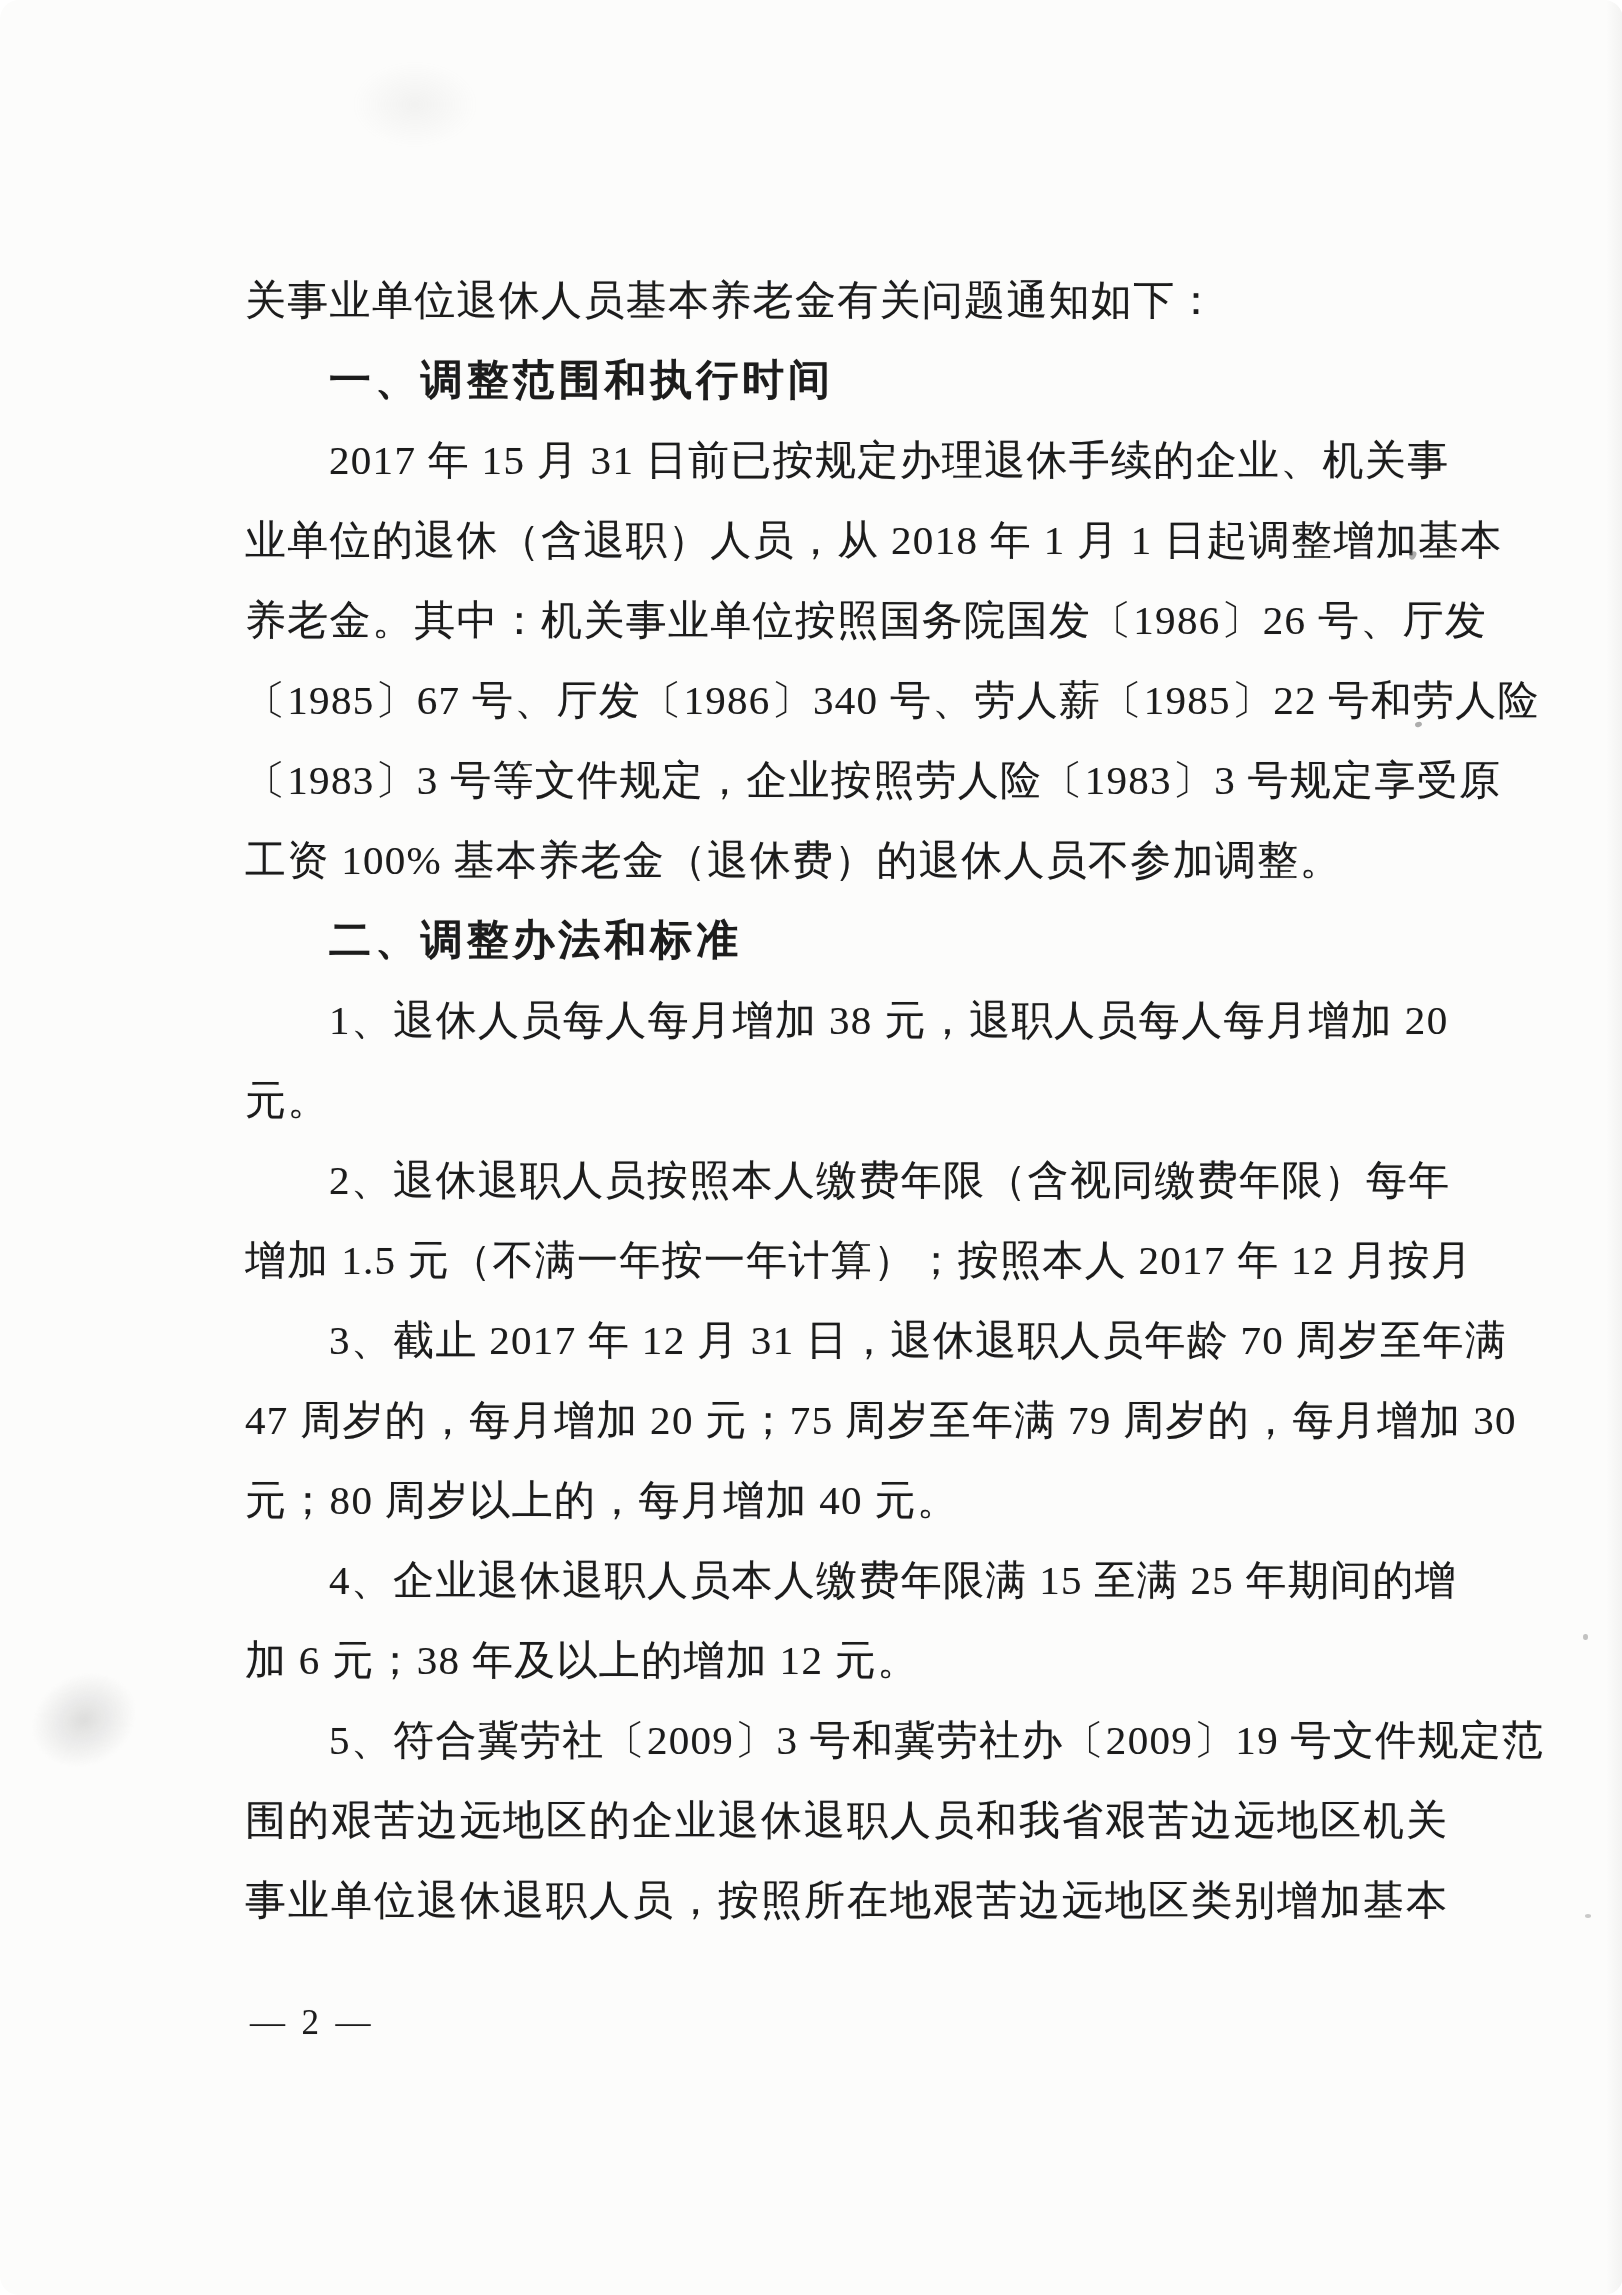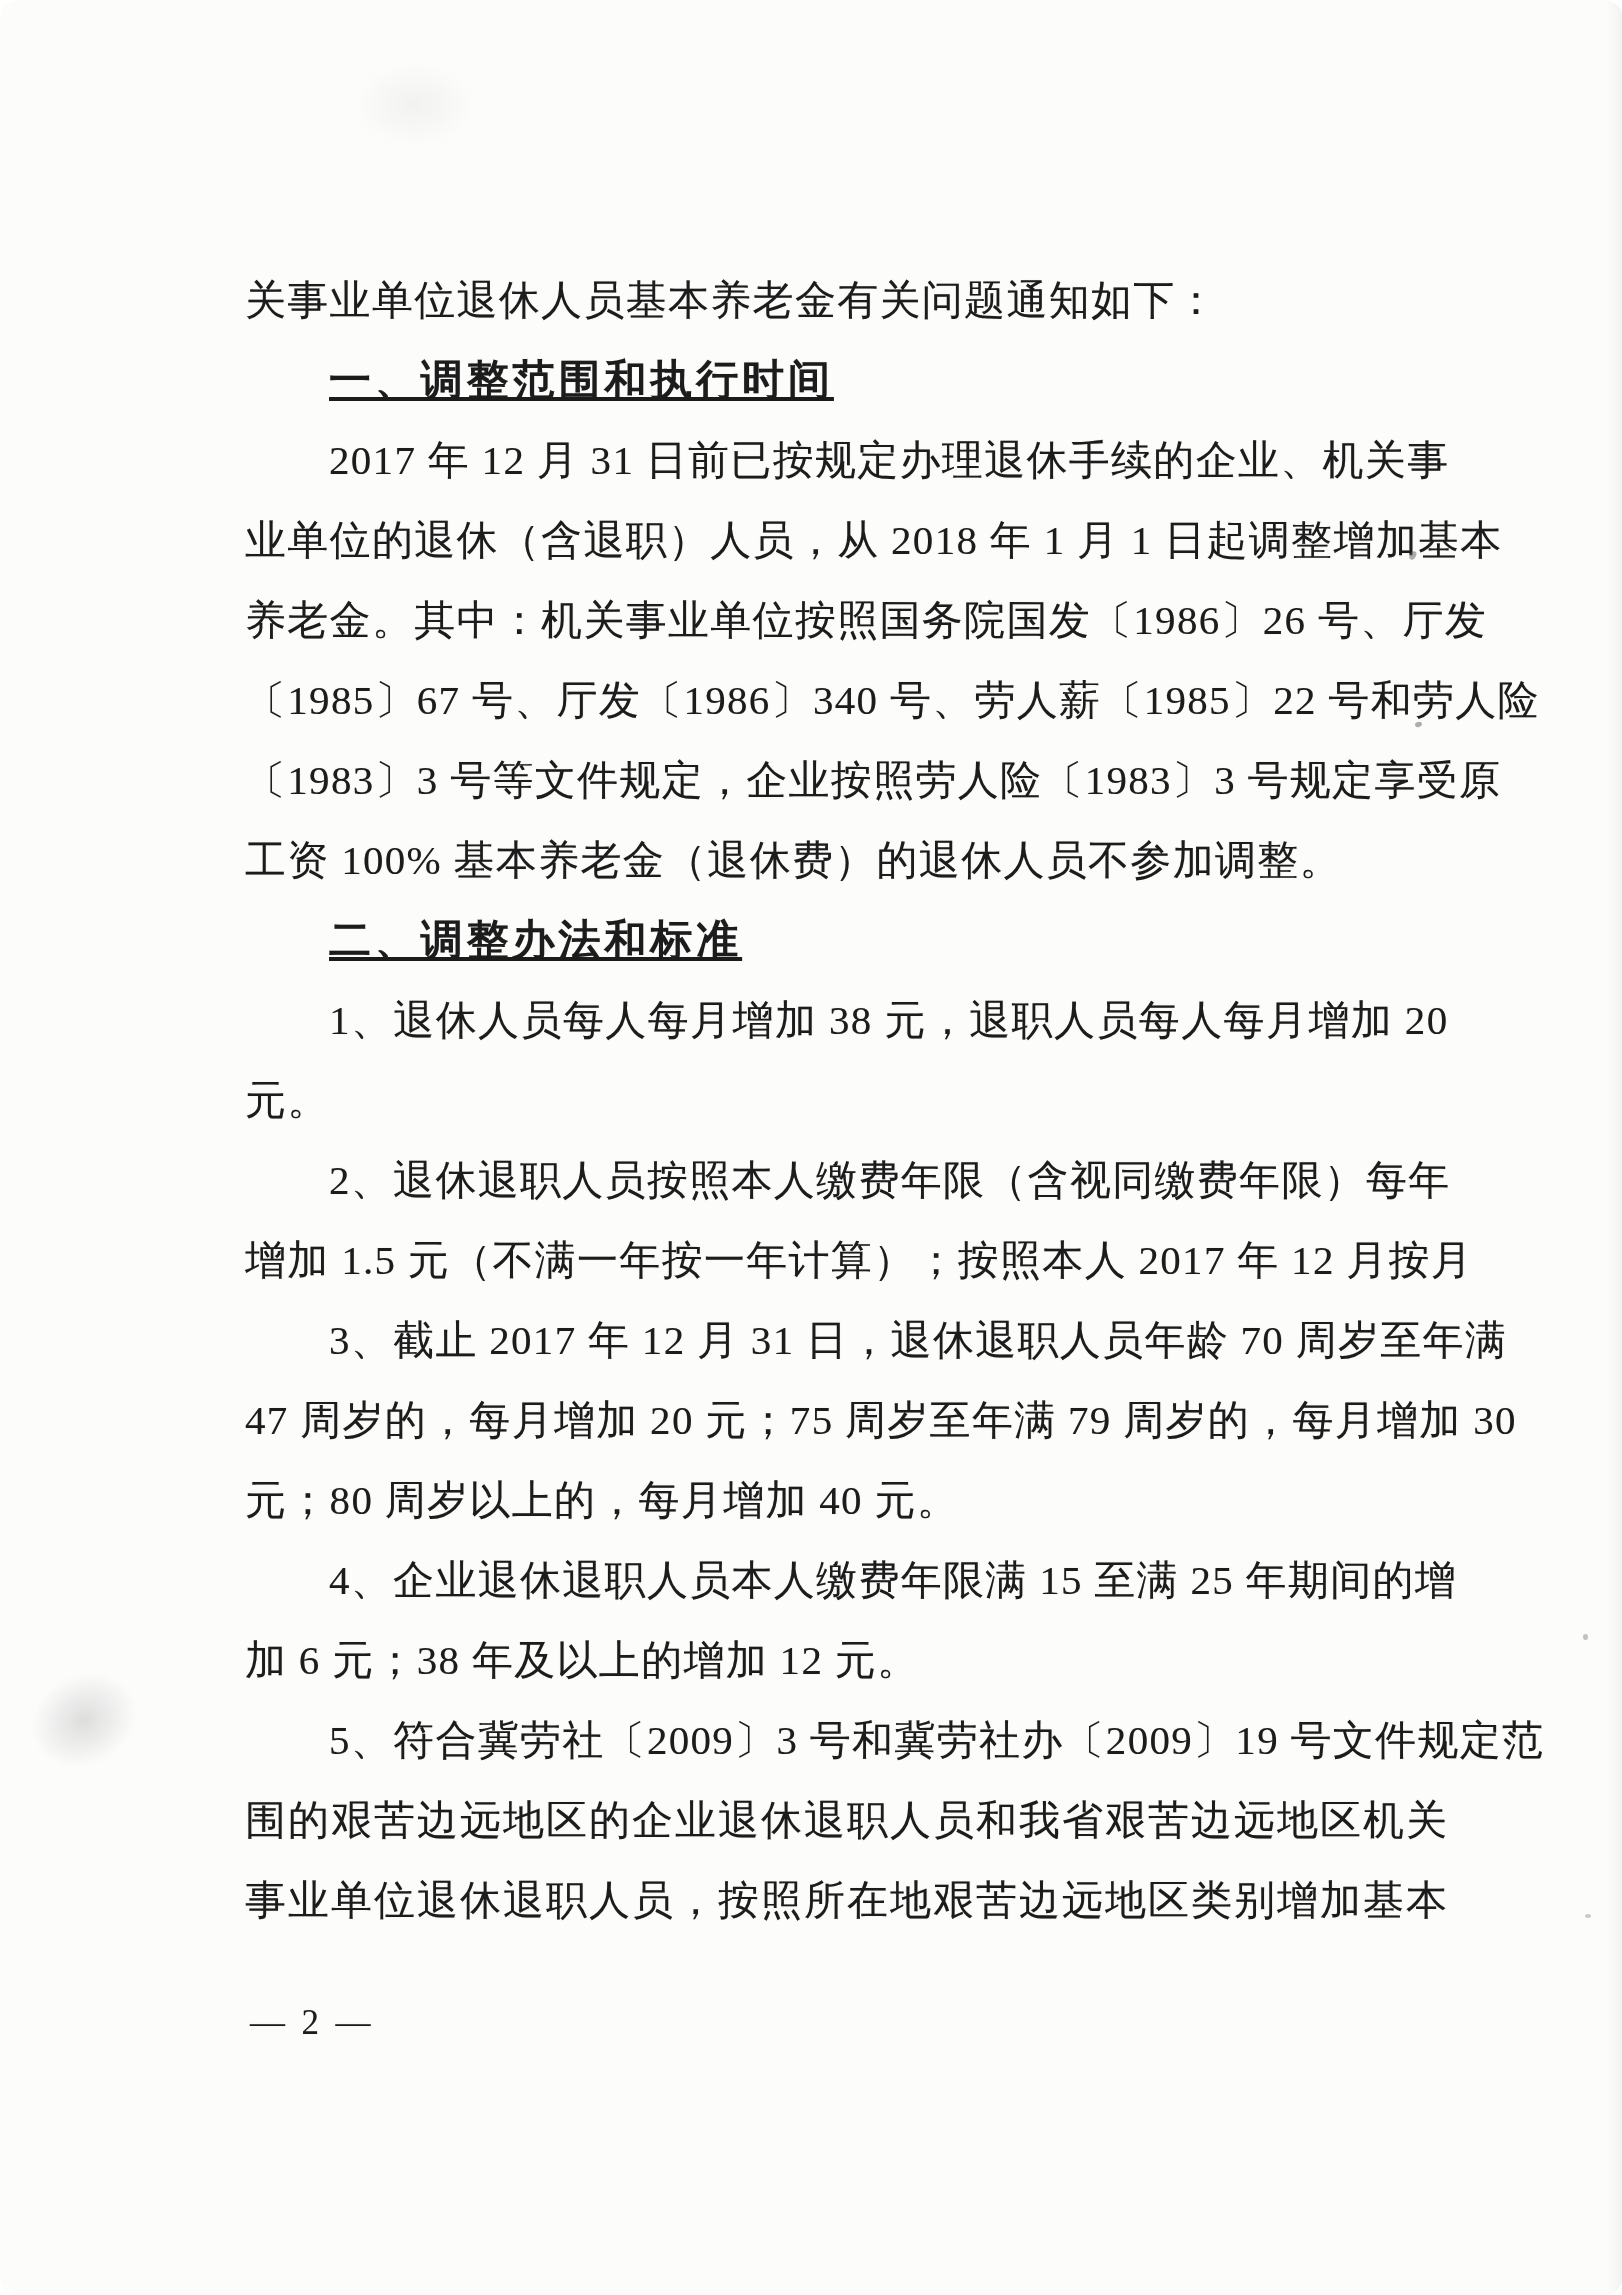--- a/index.html
+++ b/index.html
@@ -26,21 +26,20 @@
     font-size: 41px;
     white-space: nowrap;
     text-shadow: 0 0 0.7px rgba(25,25,25,0.35);
   }
   .line .txt { letter-spacing: 1.3px; }
   .line.indent { padding-left: 84px; }
   .line.heading {
     font-family: "Liberation Sans", "DejaVu Sans", sans-serif;
     font-weight: 700;
     font-size: 42px;
-    text-decoration: underline;
   }
   .line.heading .txt { letter-spacing: 3.9px; }
   .page-number {
     position: absolute;
     left: 250px;
     top: 2005px;
     font-size: 35px;
     line-height: 1;
     letter-spacing: 3.9px;
     color: var(--ink, #1c1c1c);
@@ -84,21 +83,21 @@
   }
 </style>
 </head>
 <body>
 
 <div class="page">
   <div class="blob"></div>
   <div class="text-block" id="text-block">
       <div class="line"><span class="txt">关事业单位退休人员基本养老金有关问题通知如下：</span></div>
       <div class="line heading indent"><span class="txt">一、调整范围和执行时间</span></div>
-      <div class="line indent fill"><span class="txt">2017 年 12 月 31 日前已按规定办理退休手续的企业、机关事</span></div>
+      <div class="line indent fill"><span class="txt">2017 年 15 月 31 日前已按规定办理退休手续的企业、机关事</span></div>
       <div class="line fill"><span class="txt">业单位的退休（含退职）人员，从 2018 年 1 月 1 日起调整增加基本</span></div>
       <div class="line fill"><span class="txt">养老金。其中：机关事业单位按照国务院国发〔1986〕26 号、厅发</span></div>
       <div class="line fill"><span class="txt">〔1985〕67 号、厅发〔1986〕340 号、劳人薪〔1985〕22 号和劳人险</span></div>
       <div class="line fill"><span class="txt">〔1983〕3 号等文件规定，企业按照劳人险〔1983〕3 号规定享受原</span></div>
       <div class="line"><span class="txt">工资 100% 基本养老金（退休费）的退休人员不参加调整。</span></div>
       <div class="line heading indent"><span class="txt">二、调整办法和标准</span></div>
       <div class="line indent fill"><span class="txt" style="letter-spacing: 1.4px;">1、退休人员每人每月增加 38 元，退职人员每人每月增加 20</span></div>
       <div class="line"><span class="txt">元。</span></div>
       <div class="line indent fill"><span class="txt">2、退休退职人员按照本人缴费年限（含视同缴费年限）每年</span></div>
       <div class="line fill"><span class="txt">增加 1.5 元（不满一年按一年计算）；按照本人 2017 年 12 月按月</span></div>

